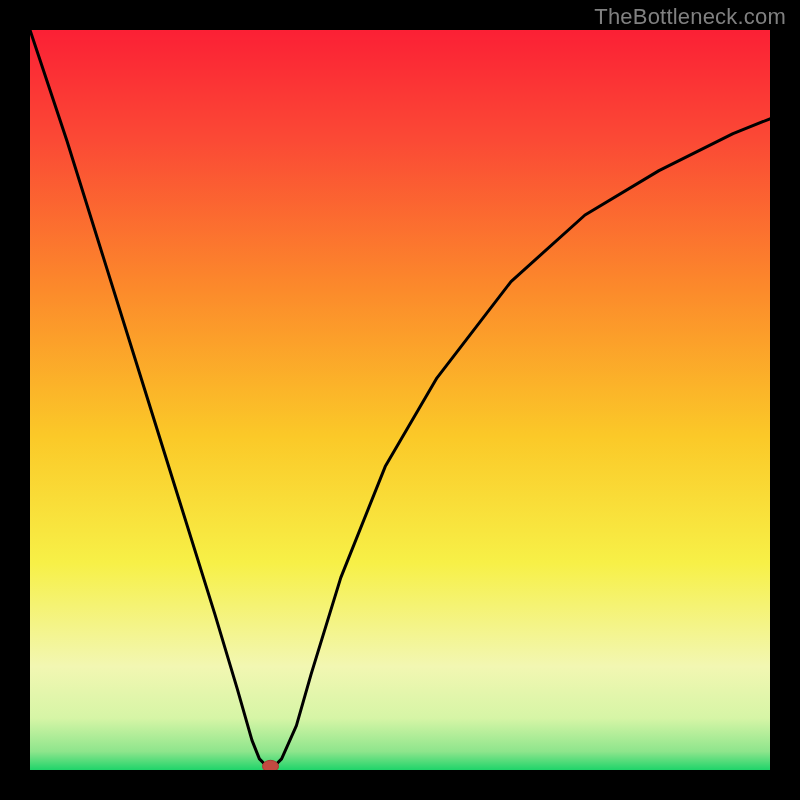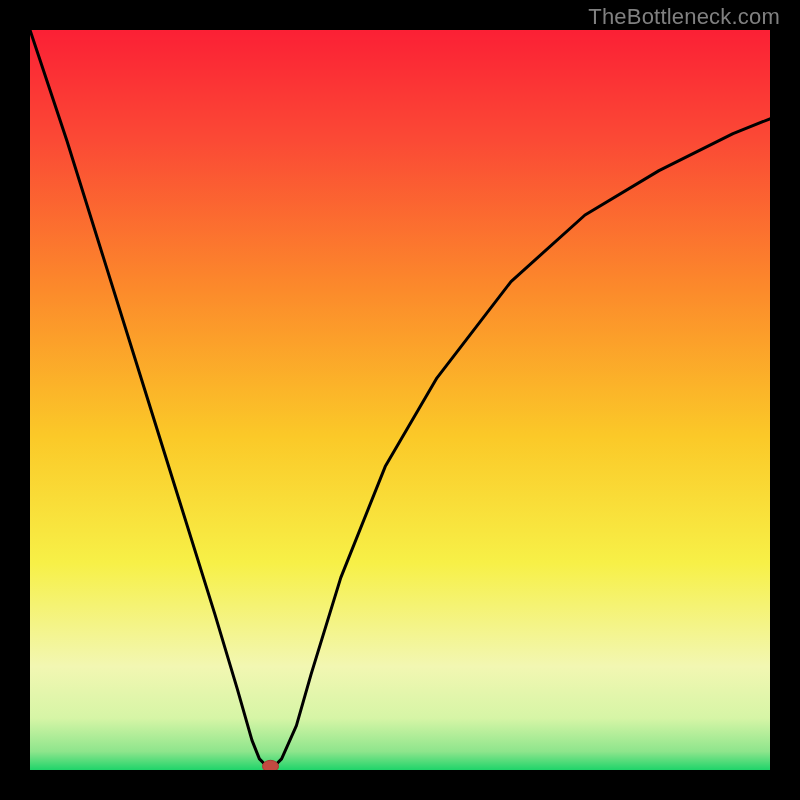--- a/index.html
+++ b/index.html
@@ -13,21 +13,21 @@
   }
   .frame {
     position: relative;
     width: 800px;
     height: 800px;
     background: #000;
   }
   .watermark {
     position: absolute;
     top: 4px;
-    right: 20px;
+    right: 14px;
     color: #808080;
     font-size: 22px;
     font-weight: 500;
     letter-spacing: 0.2px;
     z-index: 5;
   }
   .plot {
     position: absolute;
     left: 30px;
     top: 30px;

